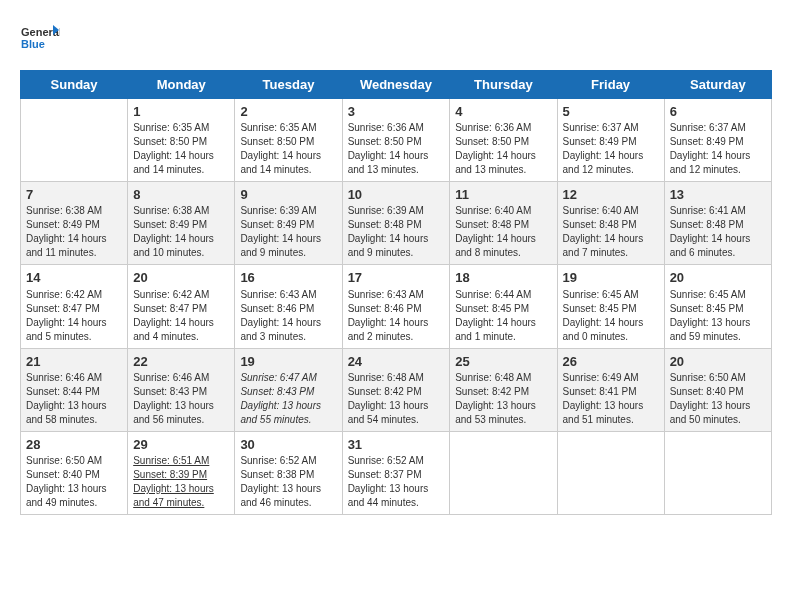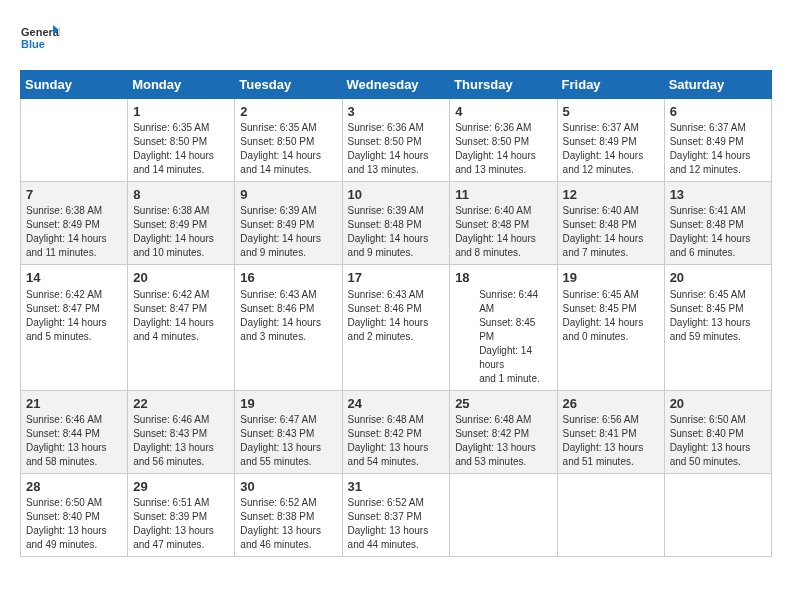--- a/index.html
+++ b/index.html
@@ -35,21 +35,21 @@
     }
     table {
       width: 100%;
       border-collapse: collapse;
       font-size: 11px;
     }
     thead tr th {
       background-color: #1a6db5;
       color: #fff;
       padding: 6px 4px;
-      text-align: left;
+      text-align: center;
       font-size: 13px;
       font-weight: bold;
       border: 1px solid #1a6db5;
     }
     tbody tr td {
       vertical-align: top;
       padding: 4px 5px;
       border: 1px solid #ccc;
       width: 108px;
       height: 80px;
@@ -225,21 +225,21 @@
         </td>
         <td>
           <div class="day-number">17</div>
           <div class="day-info" style="white-space: pre-line;">Sunrise: 6:43 AM
 Sunset: 8:46 PM
 Daylight: 14 hours
 and 2 minutes.</div>
         </td>
         <td>
           <div class="day-number">18</div>
-          <div class="day-info" style="white-space: pre-line; margin-left: 24px;">Sunrise: 6:44 AM
+          <div class="day-info" style="white-space: pre-line;">Sunrise: 6:44 AM
 Sunset: 8:45 PM
 Daylight: 14 hours
 and 1 minute.</div>
         </td>
         <td>
           <div class="day-number">19</div>
           <div class="day-info" style="white-space: pre-line;">Sunrise: 6:45 AM
 Sunset: 8:45 PM
 Daylight: 14 hours
 and 0 minutes.</div>
@@ -262,42 +262,42 @@
         </td>
         <td>
           <div class="day-number">22</div>
           <div class="day-info" style="white-space: pre-line;">Sunrise: 6:46 AM
 Sunset: 8:43 PM
 Daylight: 13 hours
 and 56 minutes.</div>
         </td>
         <td>
           <div class="day-number">19</div>
-          <div class="day-info" style="white-space: pre-line;">Sunrise: 6:47 AM
+          <div class="day-info" style="white-space: pre-line; font-style: italic;">Sunrise: 6:47 AM
 Sunset: 8:43 PM
 Daylight: 13 hours
 and 55 minutes.</div>
         </td>
         <td>
           <div class="day-number">24</div>
           <div class="day-info" style="white-space: pre-line;">Sunrise: 6:48 AM
 Sunset: 8:42 PM
 Daylight: 13 hours
 and 54 minutes.</div>
         </td>
         <td>
           <div class="day-number">25</div>
           <div class="day-info" style="white-space: pre-line;">Sunrise: 6:48 AM
 Sunset: 8:42 PM
 Daylight: 13 hours
 and 53 minutes.</div>
         </td>
         <td>
           <div class="day-number">26</div>
-          <div class="day-info" style="white-space: pre-line;">Sunrise: 6:56 AM
+          <div class="day-info" style="white-space: pre-line;">Sunrise: 6:49 AM
 Sunset: 8:41 PM
 Daylight: 13 hours
 and 51 minutes.</div>
         </td>
         <td>
           <div class="day-number">20</div>
           <div class="day-info" style="white-space: pre-line;">Sunrise: 6:50 AM
 Sunset: 8:40 PM
 Daylight: 13 hours
 and 50 minutes.</div>
@@ -306,21 +306,21 @@
       <tr>
         <td>
           <div class="day-number">28</div>
           <div class="day-info" style="white-space: pre-line;">Sunrise: 6:50 AM
 Sunset: 8:40 PM
 Daylight: 13 hours
 and 49 minutes.</div>
         </td>
         <td>
           <div class="day-number">29</div>
-          <div class="day-info" style="white-space: pre-line;">Sunrise: 6:51 AM
+          <div class="day-info" style="white-space: pre-line; text-decoration: underline;">Sunrise: 6:51 AM
 Sunset: 8:39 PM
 Daylight: 13 hours
 and 47 minutes.</div>
         </td>
         <td>
           <div class="day-number">30</div>
           <div class="day-info" style="white-space: pre-line;">Sunrise: 6:52 AM
 Sunset: 8:38 PM
 Daylight: 13 hours
 and 46 minutes.</div>

